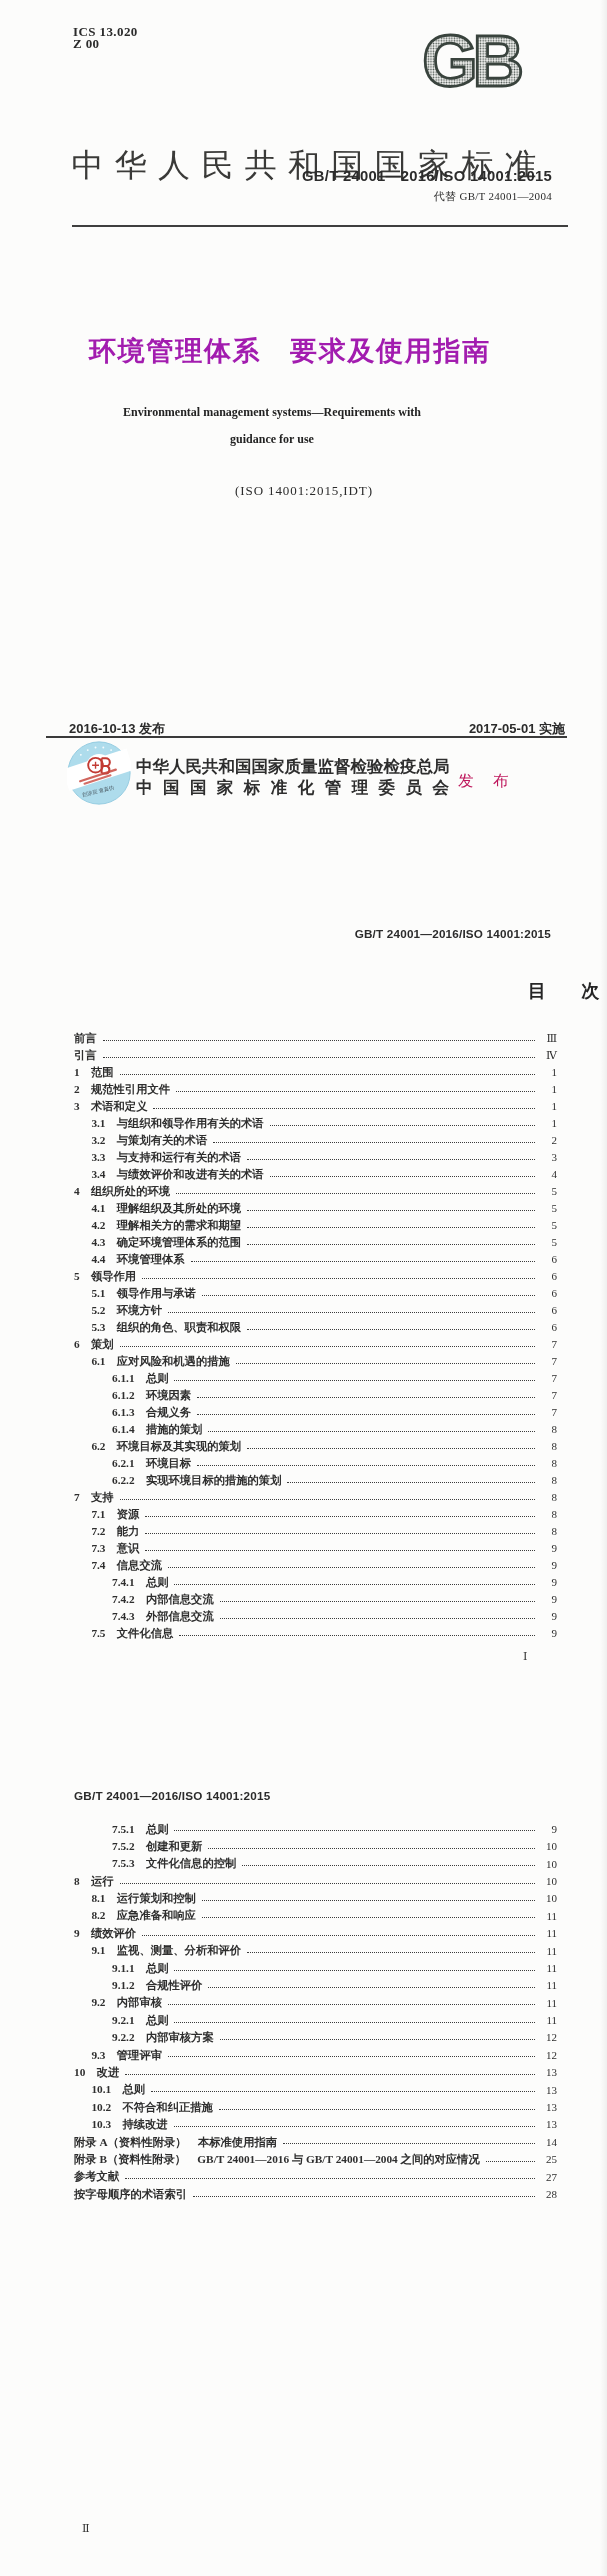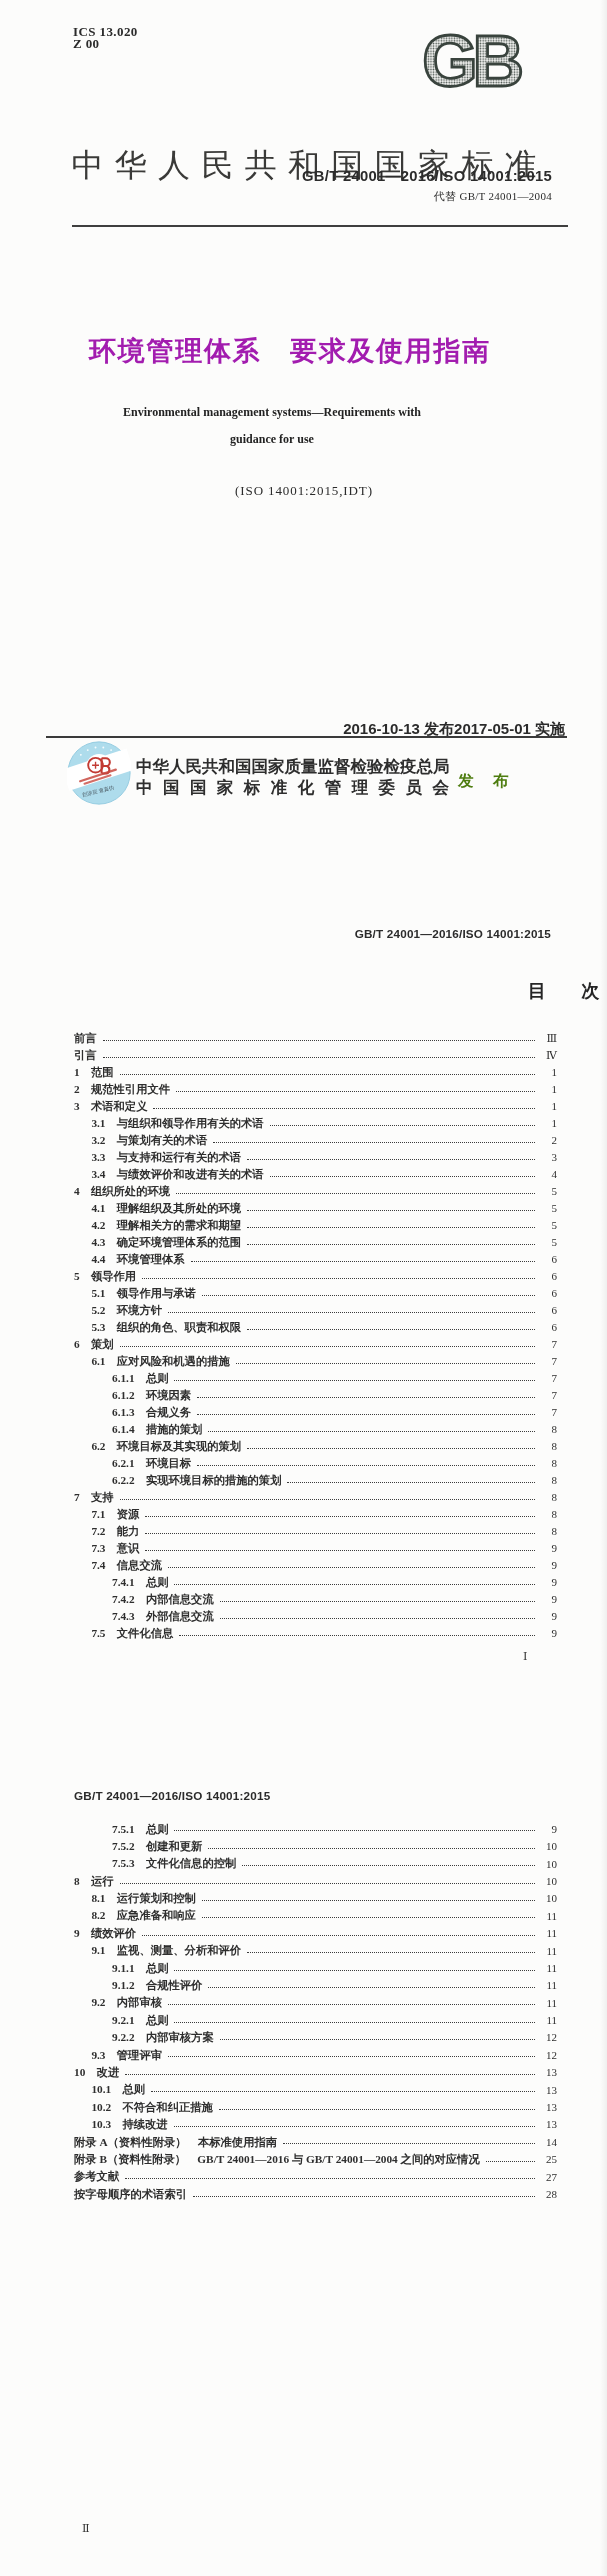--- a/index.html
+++ b/index.html
@@ -17,29 +17,29 @@
   .nat-std{left:0;top:144px;width:608px;text-align:center;
     font-size:32px;font-weight:400;letter-spacing:11.3px;color:#3a3a38;white-space:nowrap;text-indent:11.3px;}
   .std-num{right:56px;top:168px;font-size:14.8px;font-weight:bold;font-family:"Liberation Sans","DejaVu Sans",sans-serif;letter-spacing:0.3px;}
   .replaces{right:56px;top:189px;font-size:11px;letter-spacing:0.3px;}
   .rule1{left:72px;top:225px;width:496px;height:1.7px;background:#3f3f3f;}
   .title-cn{left:0;top:333px;width:580px;text-align:center;font-size:27px;font-weight:bold;color:#a21caf;
     font-family:"Liberation Sans","DejaVu Sans",sans-serif;letter-spacing:1.7px;}
   .title-en{left:0;width:544px;text-align:center;font-size:12px;font-weight:bold;color:#222;}
   .en1{top:405px;} .en2{top:432px;}
   .iso-note{left:0;top:483px;width:608px;text-align:center;font-size:13px;letter-spacing:0.9px;}
-  .date-row{left:69px;top:720px;width:496px;display:flex;justify-content:flex-end;
-    font-size:15px;font-weight:bold;font-family:"Liberation Sans","DejaVu Sans",sans-serif;}
+  .date-row{left:69px;top:720px;width:496px;display:flex;justify-content:space-between;
+    font-size:13px;font-weight:bold;font-family:"Liberation Sans","DejaVu Sans",sans-serif;}
   .rule2{left:46px;top:736px;width:521px;height:2.2px;background:#3a3a3a;}
   .seal{left:67px;top:741px;width:64px;height:64px;}
   .issuers{left:136px;top:756px;width:313px;}
   .issuer-line{font-size:16.5px;font-weight:bold;line-height:21px;white-space:nowrap;
     text-align:justify;text-align-last:justify;color:#2e2e2e;}
   .issuer-line.l2{letter-spacing:0;}
-  .publish{left:458px;top:771px;font-size:15.6px;font-weight:bold;letter-spacing:7.8px;white-space:nowrap;color:#4d7c0f;}
+  .publish{left:458px;top:771px;font-size:15.6px;font-weight:normal;letter-spacing:7.8px;white-space:nowrap;color:#be185d;}
   
   .toc-header{font-size:11.7px;font-weight:bold;font-family:"Liberation Sans","DejaVu Sans",sans-serif;letter-spacing:0.2px;}
   .hdr-p1{top:927px;right:57px;}
   .hdr-p2{top:1789px;left:74px;}
   .toc-title{left:0;top:979px;width:608px;text-align:right;font-size:18px;font-weight:bold;letter-spacing:8.7px;color:#252525;text-indent:8.7px;}
   .toc-list{left:74px;width:483px;}
   .list-p1{top:1030px;}
   .list-p2{top:1820px;}
   .toc-row{display:flex;align-items:flex-end;height:17px;font-size:11.3px;color:#2e2e2e;}
   .list-p2 .toc-row{height:17.4px;}

